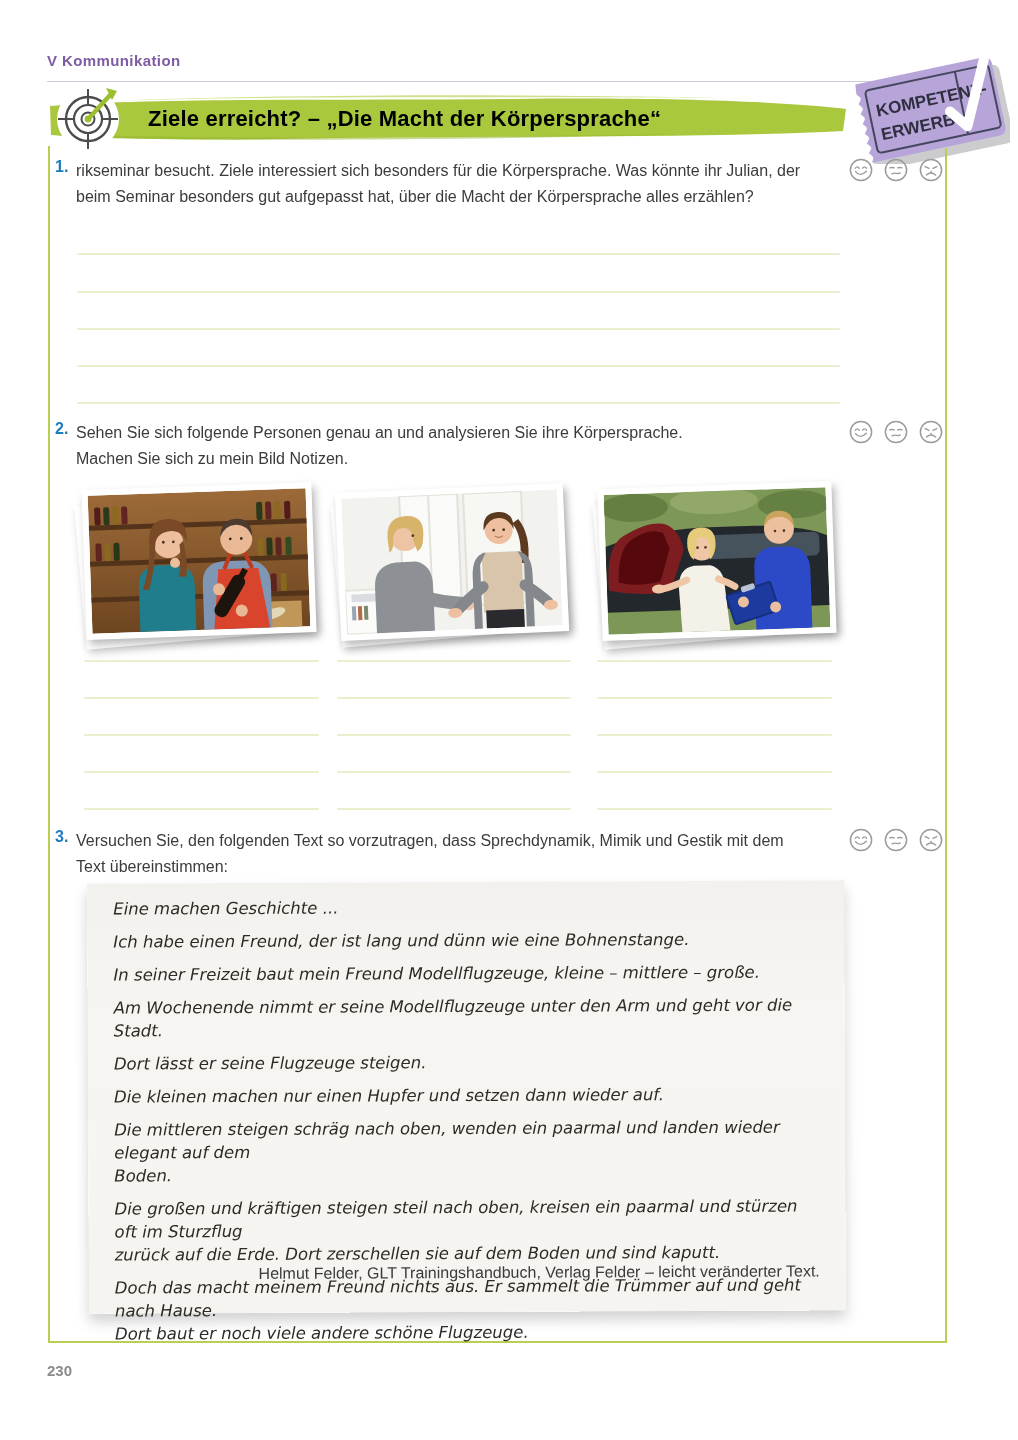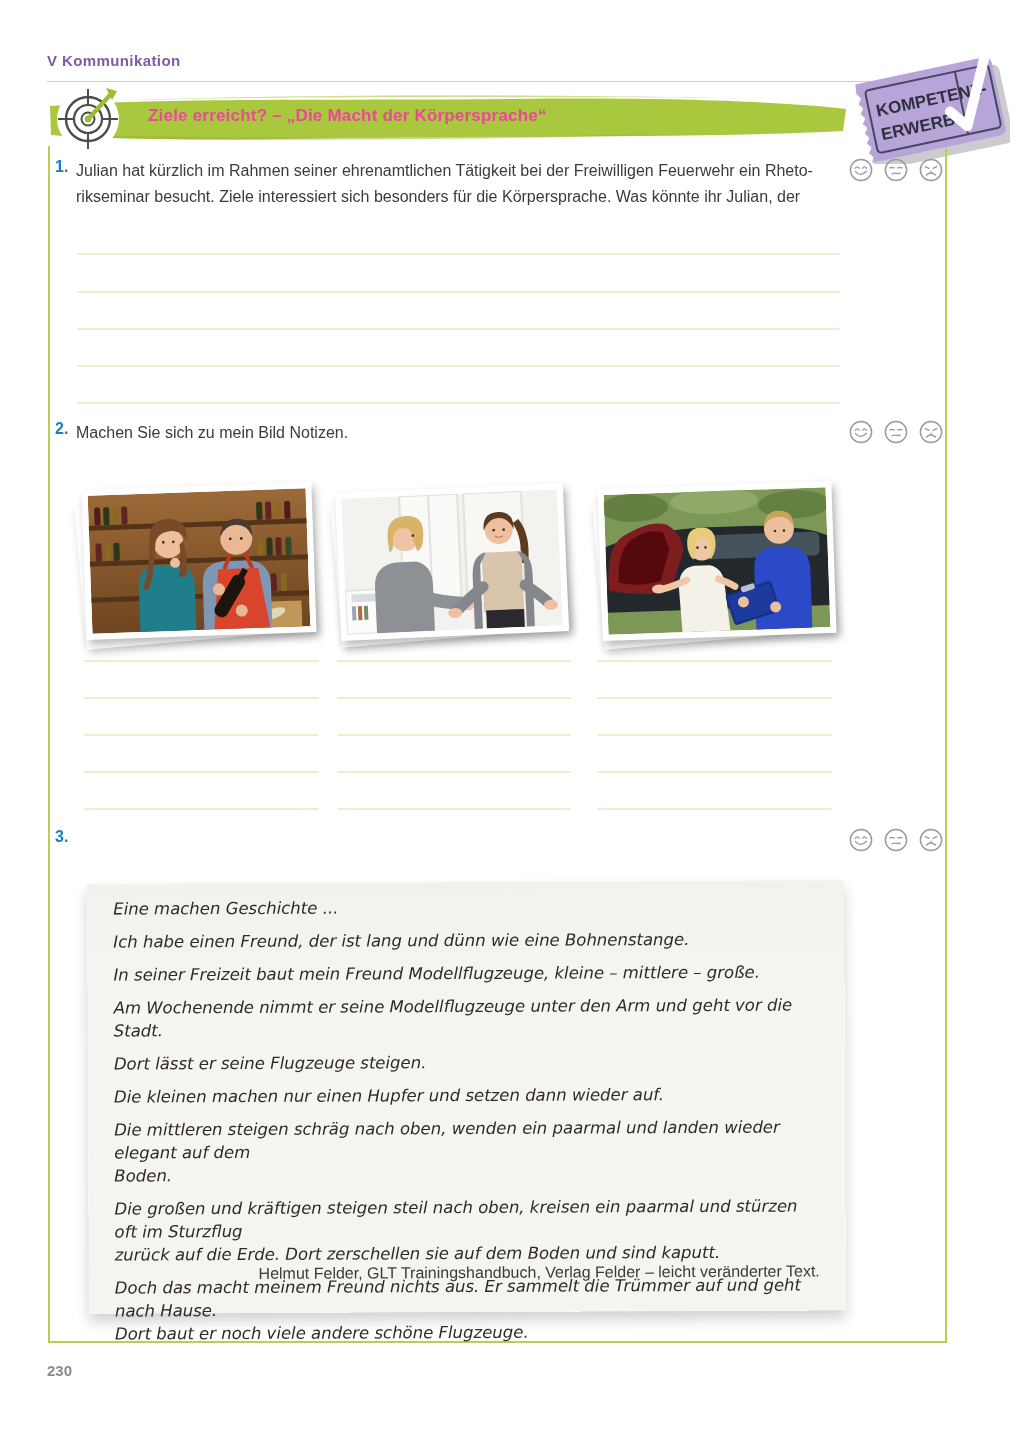--- a/index.html
+++ b/index.html
@@ -6,21 +6,21 @@
   .page{
     position:relative;width:1018px;height:1440px;background:#ffffff;
     font-family:"Liberation Sans",sans-serif;overflow:hidden;
   }
   
   .chapter{position:absolute;left:47px;top:52px;font-size:15px;font-weight:bold;color:#7d5ca3;letter-spacing:.4px;}
   .chapter-rule{position:absolute;left:47px;top:81px;width:923px;height:1px;background:#cfc9dd;}
 
   
   .banner{position:absolute;left:46px;top:90px;width:804px;height:58px;}
-  .banner-title{position:absolute;left:148px;top:106px;font-size:17px;font-weight:bold;color:#ec4899;letter-spacing:.2px;}
+  .banner-title{position:absolute;left:148px;top:106px;font-size:22px;font-weight:bold;color:#000000;letter-spacing:.2px;}
   .goal-icon{position:absolute;left:54px;top:85px;width:68px;height:68px;}
 
   
   .badge{position:absolute;left:846px;top:54px;width:164px;height:110px;}
 
   
   .frame-left{position:absolute;left:48px;top:146px;width:2px;height:1197px;background:#b9ce52;}
   .frame-right{position:absolute;left:945px;top:148px;width:2px;height:1195px;background:#b9ce52;}
   .frame-bottom{position:absolute;left:48px;top:1341px;width:899px;height:2px;background:#b9ce52;}
 
@@ -101,22 +101,22 @@
       </g>
     </svg>
   </div>
 
   <div class="frame-left"></div>
   <div class="frame-right"></div>
   <div class="frame-bottom"></div>
 
   <div class="ex-num" style="top:158px;">1.</div>
   <div class="ex-text" style="top:158px;">
-    <div>Julian hat kürzlich im Rahmen seiner ehrenamtlichen Tätigkeit bei der Freiwilligen Feuerwehr ein Rheto-</div>
     <div>rikseminar besucht. Ziele interessiert sich besonders für die Körpersprache. Was könnte ihr Julian, der</div>
+    <div>beim Seminar besonders gut aufgepasst hat, über die Macht der Körpersprache alles erzählen?</div>
   </div>
   <div class="smileys" style="left:849px;top:158px;">
     <svg width="24" height="24" viewBox="0 0 24 24">
       <circle cx="12" cy="12" r="10.6" fill="none" stroke="#9b9b9b" stroke-width="1.5"></circle>
       <path d="M6.3 10.2 Q8.2 7.6 10.2 10.2" fill="none" stroke="#9b9b9b" stroke-width="1.4" stroke-linecap="round"></path>
       <path d="M13.6 10.2 Q15.5 7.6 17.5 10.2" fill="none" stroke="#9b9b9b" stroke-width="1.4" stroke-linecap="round"></path>
       <path d="M6.6 13.6 Q11 19.4 17.4 13.2" fill="none" stroke="#9b9b9b" stroke-width="1.4" stroke-linecap="round"></path>
     </svg>
     <svg width="24" height="24" viewBox="0 0 24 24">
       <circle cx="12" cy="12" r="10.6" fill="none" stroke="#9b9b9b" stroke-width="1.5"></circle>
@@ -134,20 +134,21 @@
   </div>
 
   <div class="wline" style="left:77px;top:253px;width:763px;"></div>
   <div class="wline" style="left:77px;top:291px;width:763px;"></div>
   <div class="wline" style="left:77px;top:328px;width:763px;"></div>
   <div class="wline" style="left:77px;top:365px;width:763px;"></div>
   <div class="wline" style="left:77px;top:402px;width:763px;"></div>
 
   <div class="ex-num" style="top:420px;">2.</div>
   <div class="ex-text" style="top:420px;">
+    <div>Sehen Sie sich folgende Personen genau an und analysieren Sie ihre Körpersprache.</div>
     <div>Machen Sie sich zu mein Bild Notizen.</div>
   </div>
   <div class="smileys" style="left:849px;top:420px;">
     <svg width="24" height="24" viewBox="0 0 24 24">
       <circle cx="12" cy="12" r="10.6" fill="none" stroke="#9b9b9b" stroke-width="1.5"></circle>
       <path d="M6.3 10.2 Q8.2 7.6 10.2 10.2" fill="none" stroke="#9b9b9b" stroke-width="1.4" stroke-linecap="round"></path>
       <path d="M13.6 10.2 Q15.5 7.6 17.5 10.2" fill="none" stroke="#9b9b9b" stroke-width="1.4" stroke-linecap="round"></path>
       <path d="M6.6 13.6 Q11 19.4 17.4 13.2" fill="none" stroke="#9b9b9b" stroke-width="1.4" stroke-linecap="round"></path>
     </svg>
     <svg width="24" height="24" viewBox="0 0 24 24">
@@ -332,20 +333,24 @@
   <div class="wline" style="left:337px;top:771px;width:234px;"></div>
   <div class="wline" style="left:337px;top:808px;width:234px;"></div>
 
   <div class="wline" style="left:597px;top:660px;width:235px;"></div>
   <div class="wline" style="left:597px;top:697px;width:235px;"></div>
   <div class="wline" style="left:597px;top:734px;width:235px;"></div>
   <div class="wline" style="left:597px;top:771px;width:235px;"></div>
   <div class="wline" style="left:597px;top:808px;width:235px;"></div>
 
   <div class="ex-num" style="top:828px;">3.</div>
+  <div class="ex-text" style="top:828px;">
+    <div>Versuchen Sie, den folgenden Text so vorzutragen, dass Sprechdynamik, Mimik und Gestik mit dem</div>
+    <div>Text übereinstimmen:</div>
+  </div>
   <div class="smileys" style="left:849px;top:828px;">
     <svg width="24" height="24" viewBox="0 0 24 24">
       <circle cx="12" cy="12" r="10.6" fill="none" stroke="#9b9b9b" stroke-width="1.5"></circle>
       <path d="M6.3 10.2 Q8.2 7.6 10.2 10.2" fill="none" stroke="#9b9b9b" stroke-width="1.4" stroke-linecap="round"></path>
       <path d="M13.6 10.2 Q15.5 7.6 17.5 10.2" fill="none" stroke="#9b9b9b" stroke-width="1.4" stroke-linecap="round"></path>
       <path d="M6.6 13.6 Q11 19.4 17.4 13.2" fill="none" stroke="#9b9b9b" stroke-width="1.4" stroke-linecap="round"></path>
     </svg>
     <svg width="24" height="24" viewBox="0 0 24 24">
       <circle cx="12" cy="12" r="10.6" fill="none" stroke="#9b9b9b" stroke-width="1.5"></circle>
       <path d="M5.8 9.8 Q8 9 10.2 9.9" fill="none" stroke="#9b9b9b" stroke-width="1.4" stroke-linecap="round"></path>

